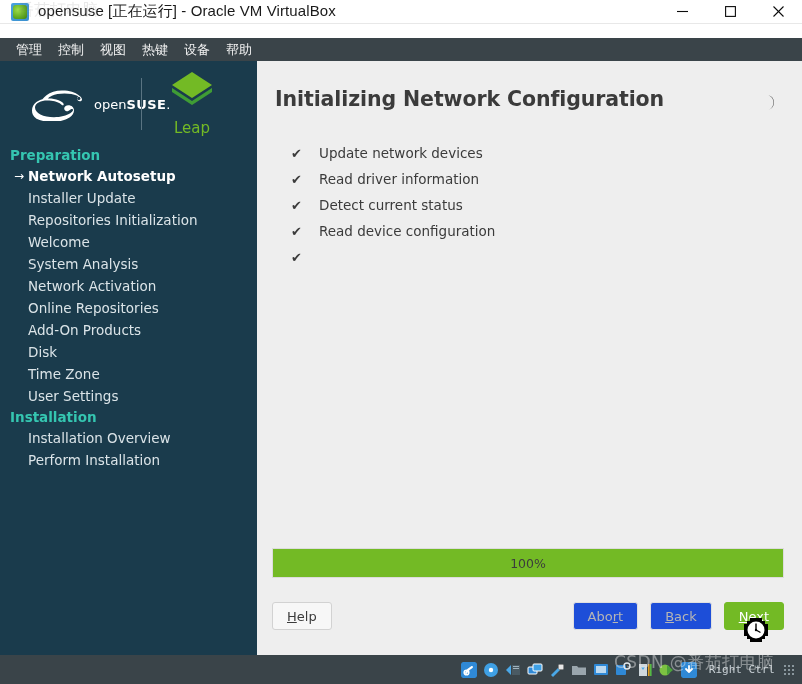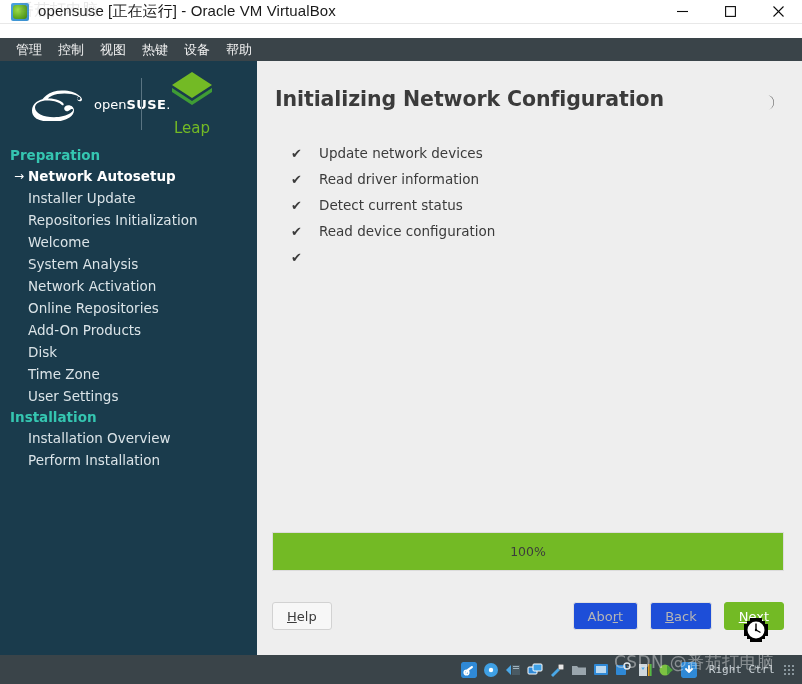--- a/index.html
+++ b/index.html
@@ -150,22 +150,22 @@
     width: 28px; font-size: 13px; color: #3b3b3b; text-align: left;
     flex: none;
     font-family: "DejaVu Sans", sans-serif;
   }
   .task-label {
     font-size: 13.5px; color: #3b3b3b;
     font-family: "DejaVu Sans", sans-serif;
   }
 
   .progress-wrap {
-    position: absolute; left: 15px; right: 18px; bottom: 84px;
-    height: 39px; background: #e2e2e2; border: 1px solid #dcdcdc;
+    position: absolute; left: 15px; right: 18px; bottom: 77px;
+    height: 30px; background: #e2e2e2; border: 1px solid #dcdcdc;
   }
   .progress-fill {
     height: 100%; background: #73ba25;
     display: flex; align-items: center; justify-content: center;
   }
   .progress-text {
     font-size: 12.5px; color: #3c3c3c;
     font-family: "DejaVu Sans", sans-serif;
   }
 

